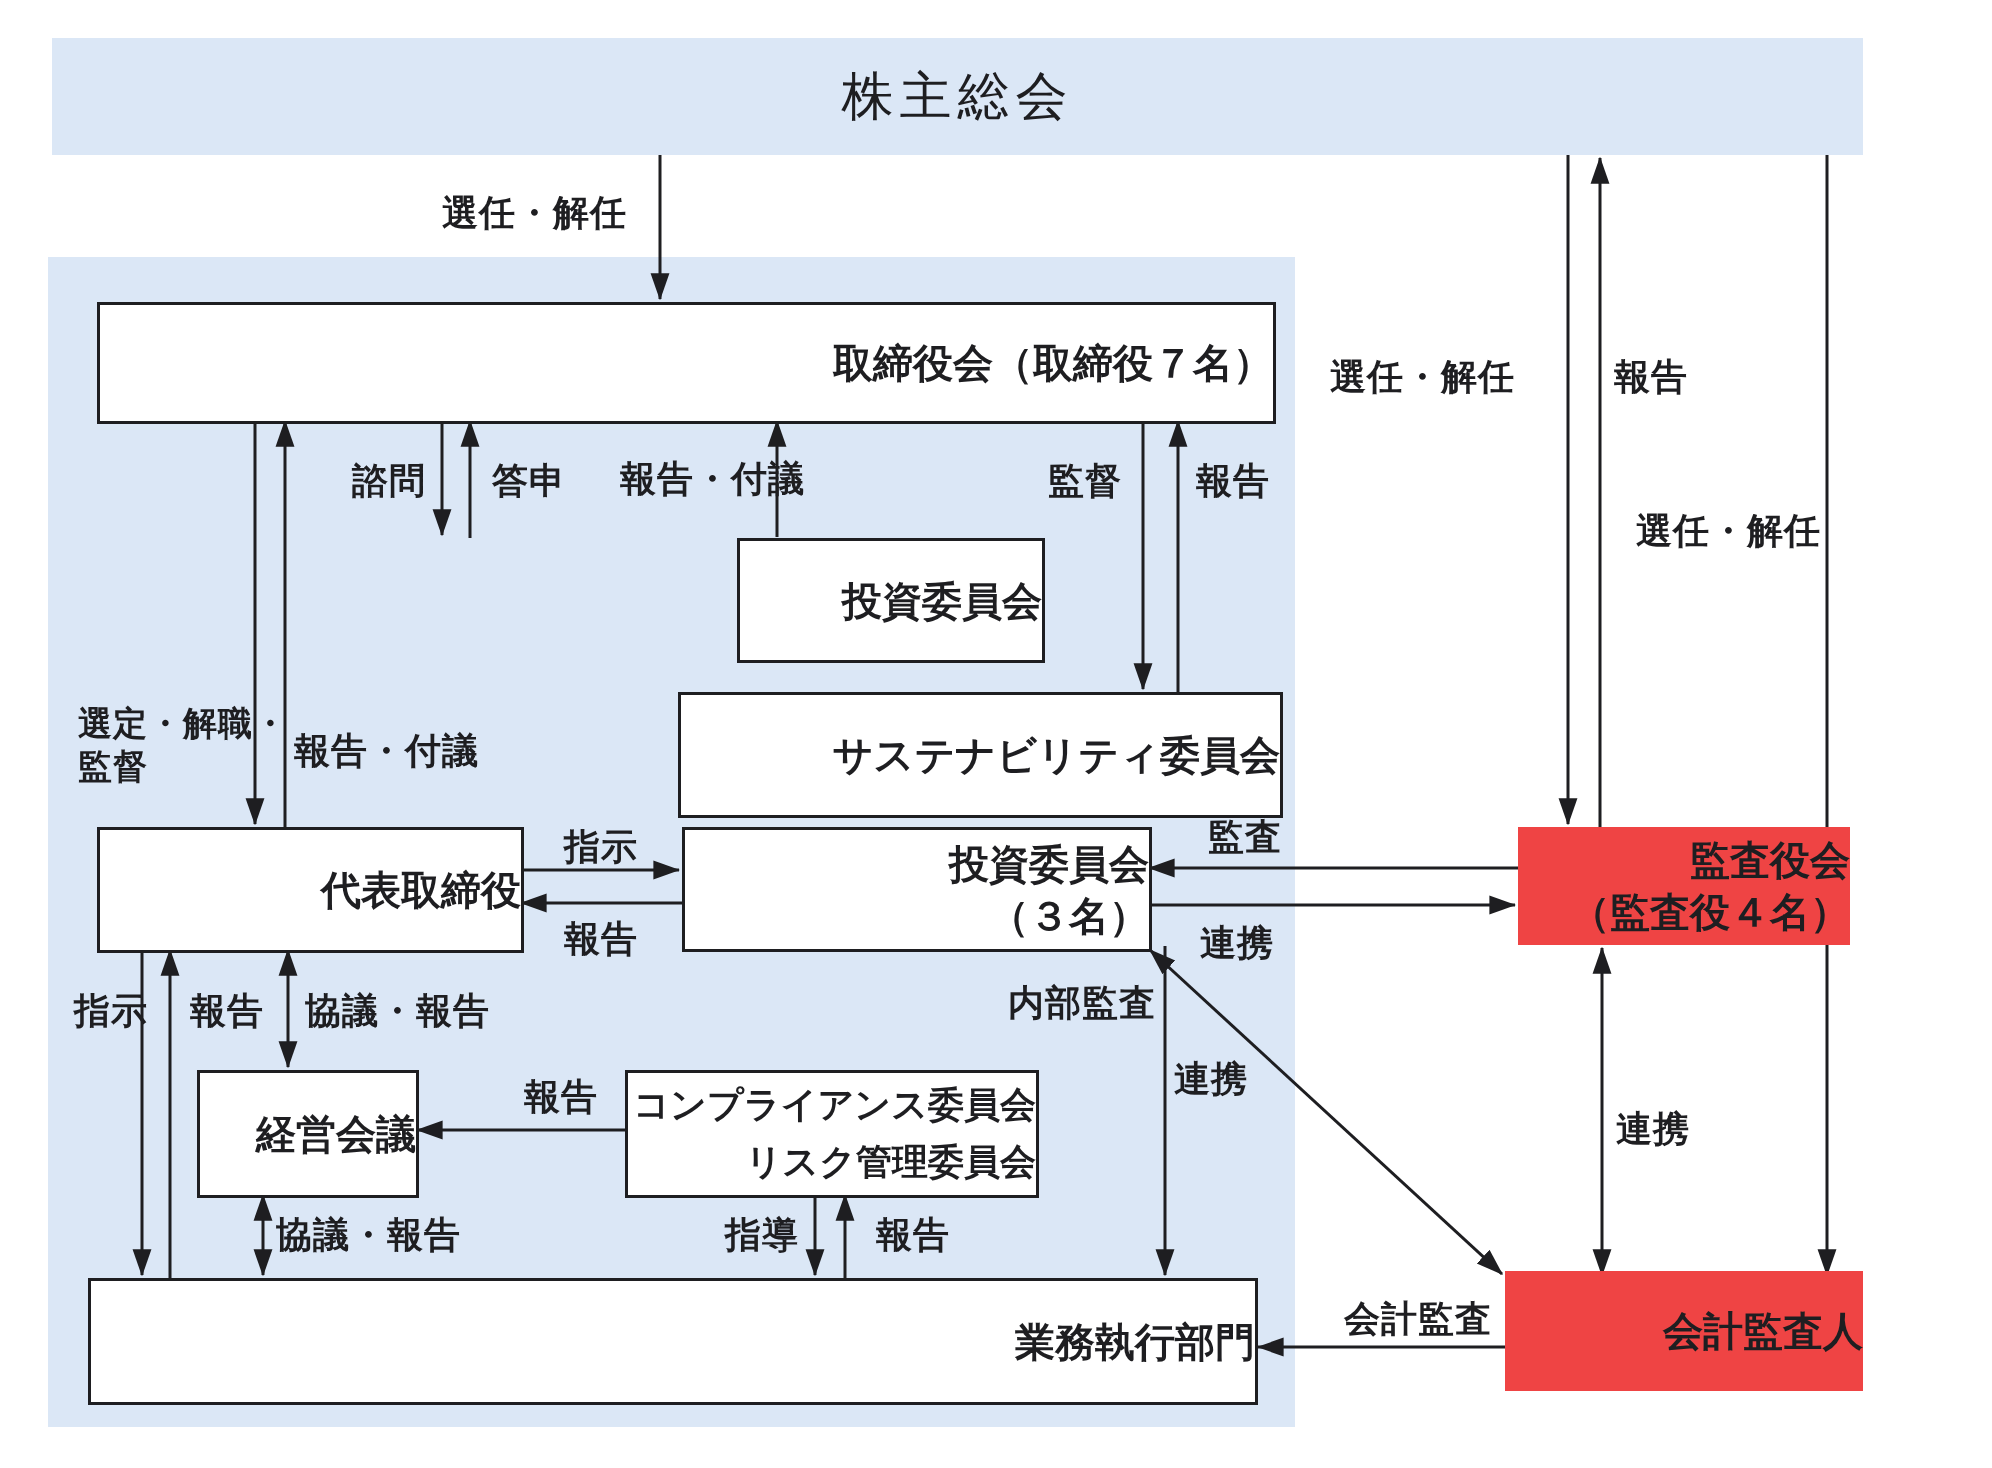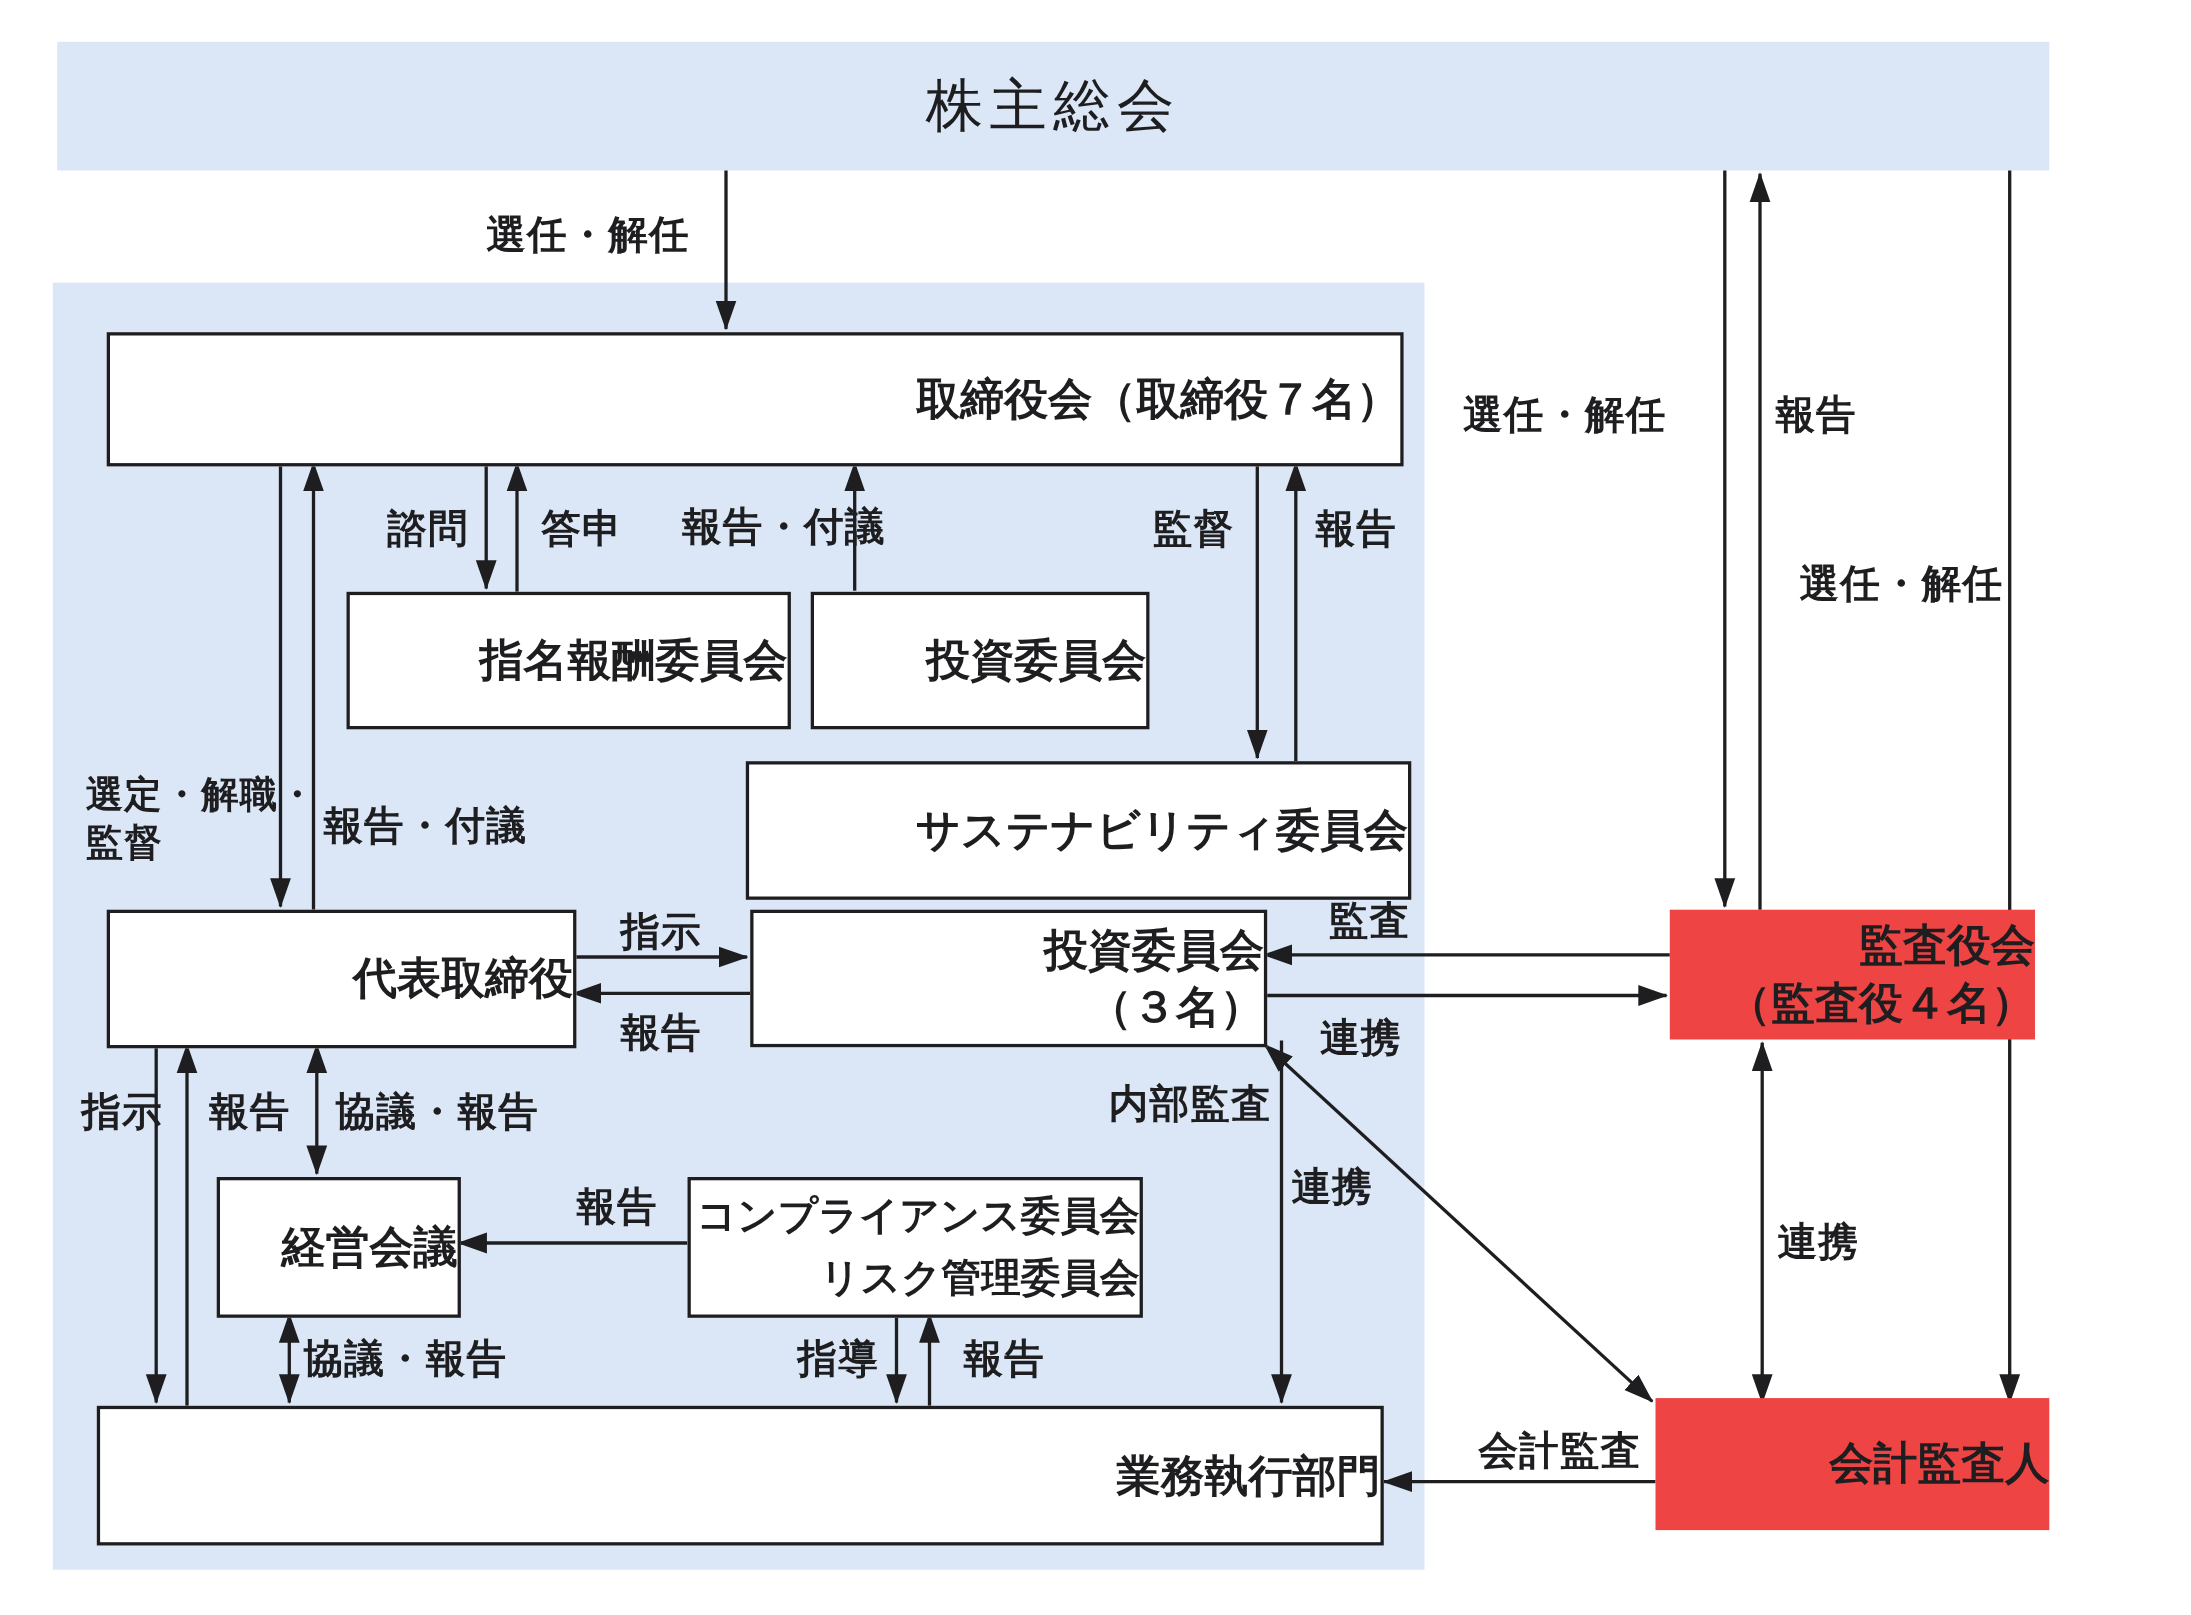--- a/index.html
+++ b/index.html
@@ -69,23 +69,20 @@
     <line x1="1600" y1="827" x2="1600" y2="158" marker-end="url(#ah)"></line>
     <line x1="1827" y1="155" x2="1827" y2="1275" marker-end="url(#ah)"></line>
     <line x1="1602" y1="948" x2="1602" y2="1275" marker-start="url(#ah)" marker-end="url(#ah)"></line>
     <line x1="1150" y1="950" x2="1502" y2="1274" marker-start="url(#ah)" marker-end="url(#ah)"></line>
     <line x1="1505" y1="1347" x2="1258" y2="1347" marker-end="url(#ah)"></line>
   </svg>
 
   <div class="box" style="left:97px;top:302px;width:1173px;height:116px;">
     <span>取締役会（取締役７名）</span>
   </div>
-  <div class="box" style="left:315px;top:538px;width:398px;height:119px;">
-    <span>指名報酬委員会</span>
-  </div>
   <div class="box" style="left:737px;top:538px;width:302px;height:119px;">
     <span>投資委員会</span>
   </div>
   <div class="box" style="left:678px;top:692px;width:599px;height:120px;">
     <span>サステナビリティ委員会</span>
   </div>
   <div class="box" style="left:97px;top:827px;width:421px;height:120px;">
     <span>代表取締役</span>
   </div>
   <div class="box" style="left:682px;top:827px;width:464px;height:119px;">

